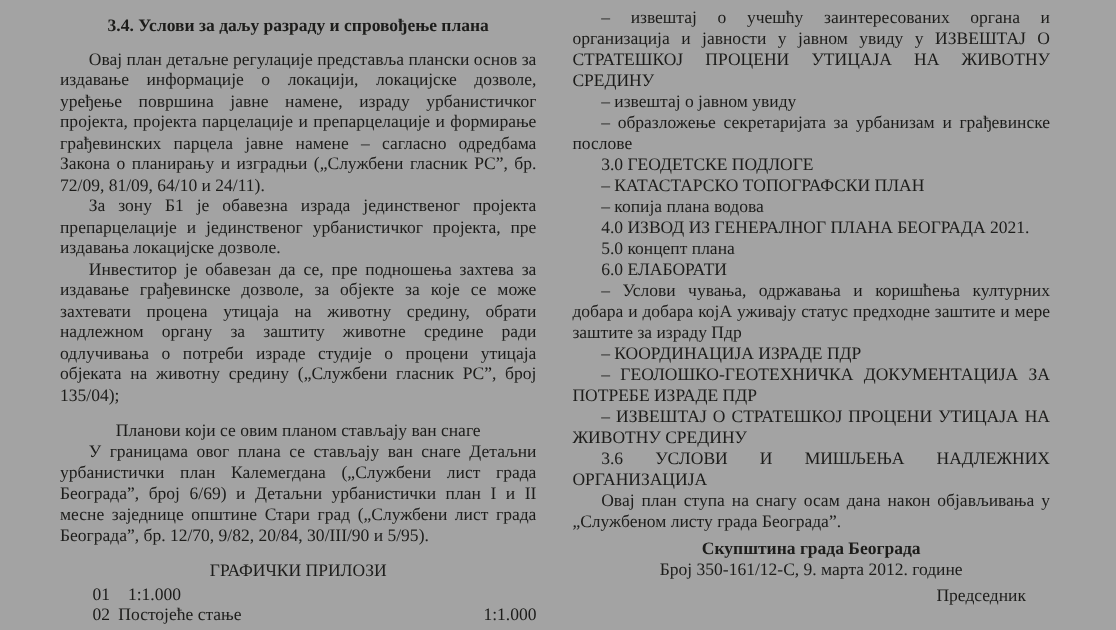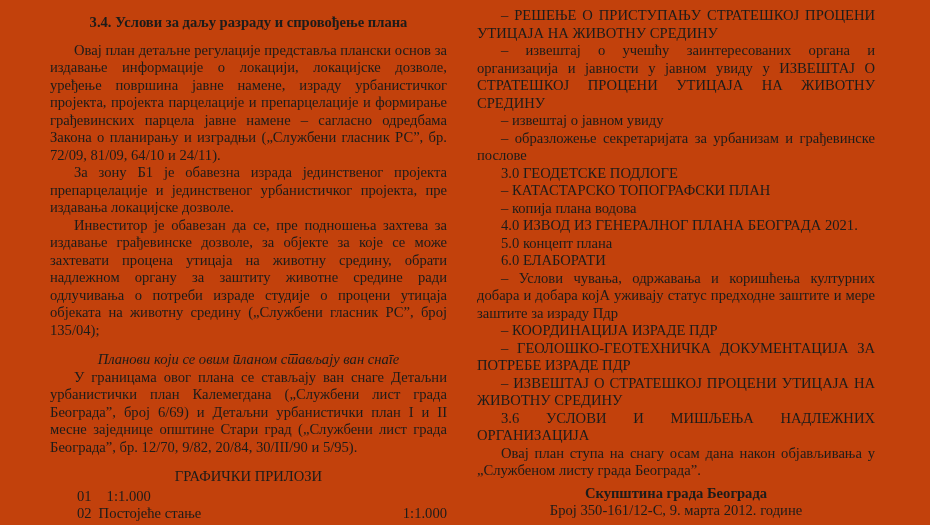--- a/index.html
+++ b/index.html
@@ -4,21 +4,21 @@
 <style>
   html, body {
     margin: 0;
     padding: 0;
     background: #ffffff;
   }
   .page {
     position: relative;
     width: 930px;
     height: 525px;
-    background: #c2410c;
+    background: #a3a3a3;
     color: #1c1c1a;
     font-family: "Liberation Serif", "DejaVu Serif", serif;
     font-size: 14.6px;
     line-height: 17.5px;
     display: flex;
     overflow: hidden;
   }
   .col {
     box-sizing: border-box;
   }
@@ -38,21 +38,20 @@
     text-align: justify;
   }
   .heading {
     font-weight: bold;
     text-align: center;
     margin: 6px 0 10px 0;
   }
   .subheading {
     text-align: center;
     margin: 12px 0 0 0;
-    font-style: italic;
   }
   .graphics-title {
     text-align: center;
     margin: 12px 0 2px 0;
   }
   .graphics-row {
     display: flex;
     padding-left: 27px;
     font-family: Liberation Serif, serif;
   }
@@ -99,21 +98,20 @@
       <span class="g-scale">1:1.000</span>
     </div>
     <div class="graphics-row">
       <span class="g-num">02</span>
       <span class="g-label">Постојеће стање</span>
       <span class="g-scale">1:1.000</span>
     </div>
   </div>
 
   <div class="col col-right">
-    <p class="para">– РЕШЕЊЕ О ПРИСТУПАЊУ СТРАТЕШКОЈ ПРОЦЕНИ УТИЦАЈА НА ЖИВОТНУ СРЕДИНУ</p>
     <p class="para">– извештај о учешћу заинтересованих органа и организација и јавности у јавном увиду у ИЗВЕШТАЈ О СТРАТЕШКОЈ ПРОЦЕНИ УТИЦАЈА НА ЖИВОТНУ СРЕДИНУ</p>
     <p class="para">– извештај о јавном увиду</p>
     <p class="para">– образложење секретаријата за урбанизам и грађевинске послове</p>
     <p class="para">3.0 ГЕОДЕТСКЕ ПОДЛОГЕ</p>
     <p class="para">– КАТАСТАРСКО ТОПОГРАФСКИ ПЛАН</p>
     <p class="para">– копија плана водова</p>
     <p class="para">4.0 ИЗВОД ИЗ ГЕНЕРАЛНОГ ПЛАНА БЕОГРАДА 2021.</p>
     <p class="para">5.0 концепт плана</p>
     <p class="para">6.0 ЕЛАБОРАТИ</p>
     <p class="para">– Услови чувања, одржавања и коришћења културних добара и добара којА уживају статус предходне заштите и мере заштите за израду Пдр</p>

